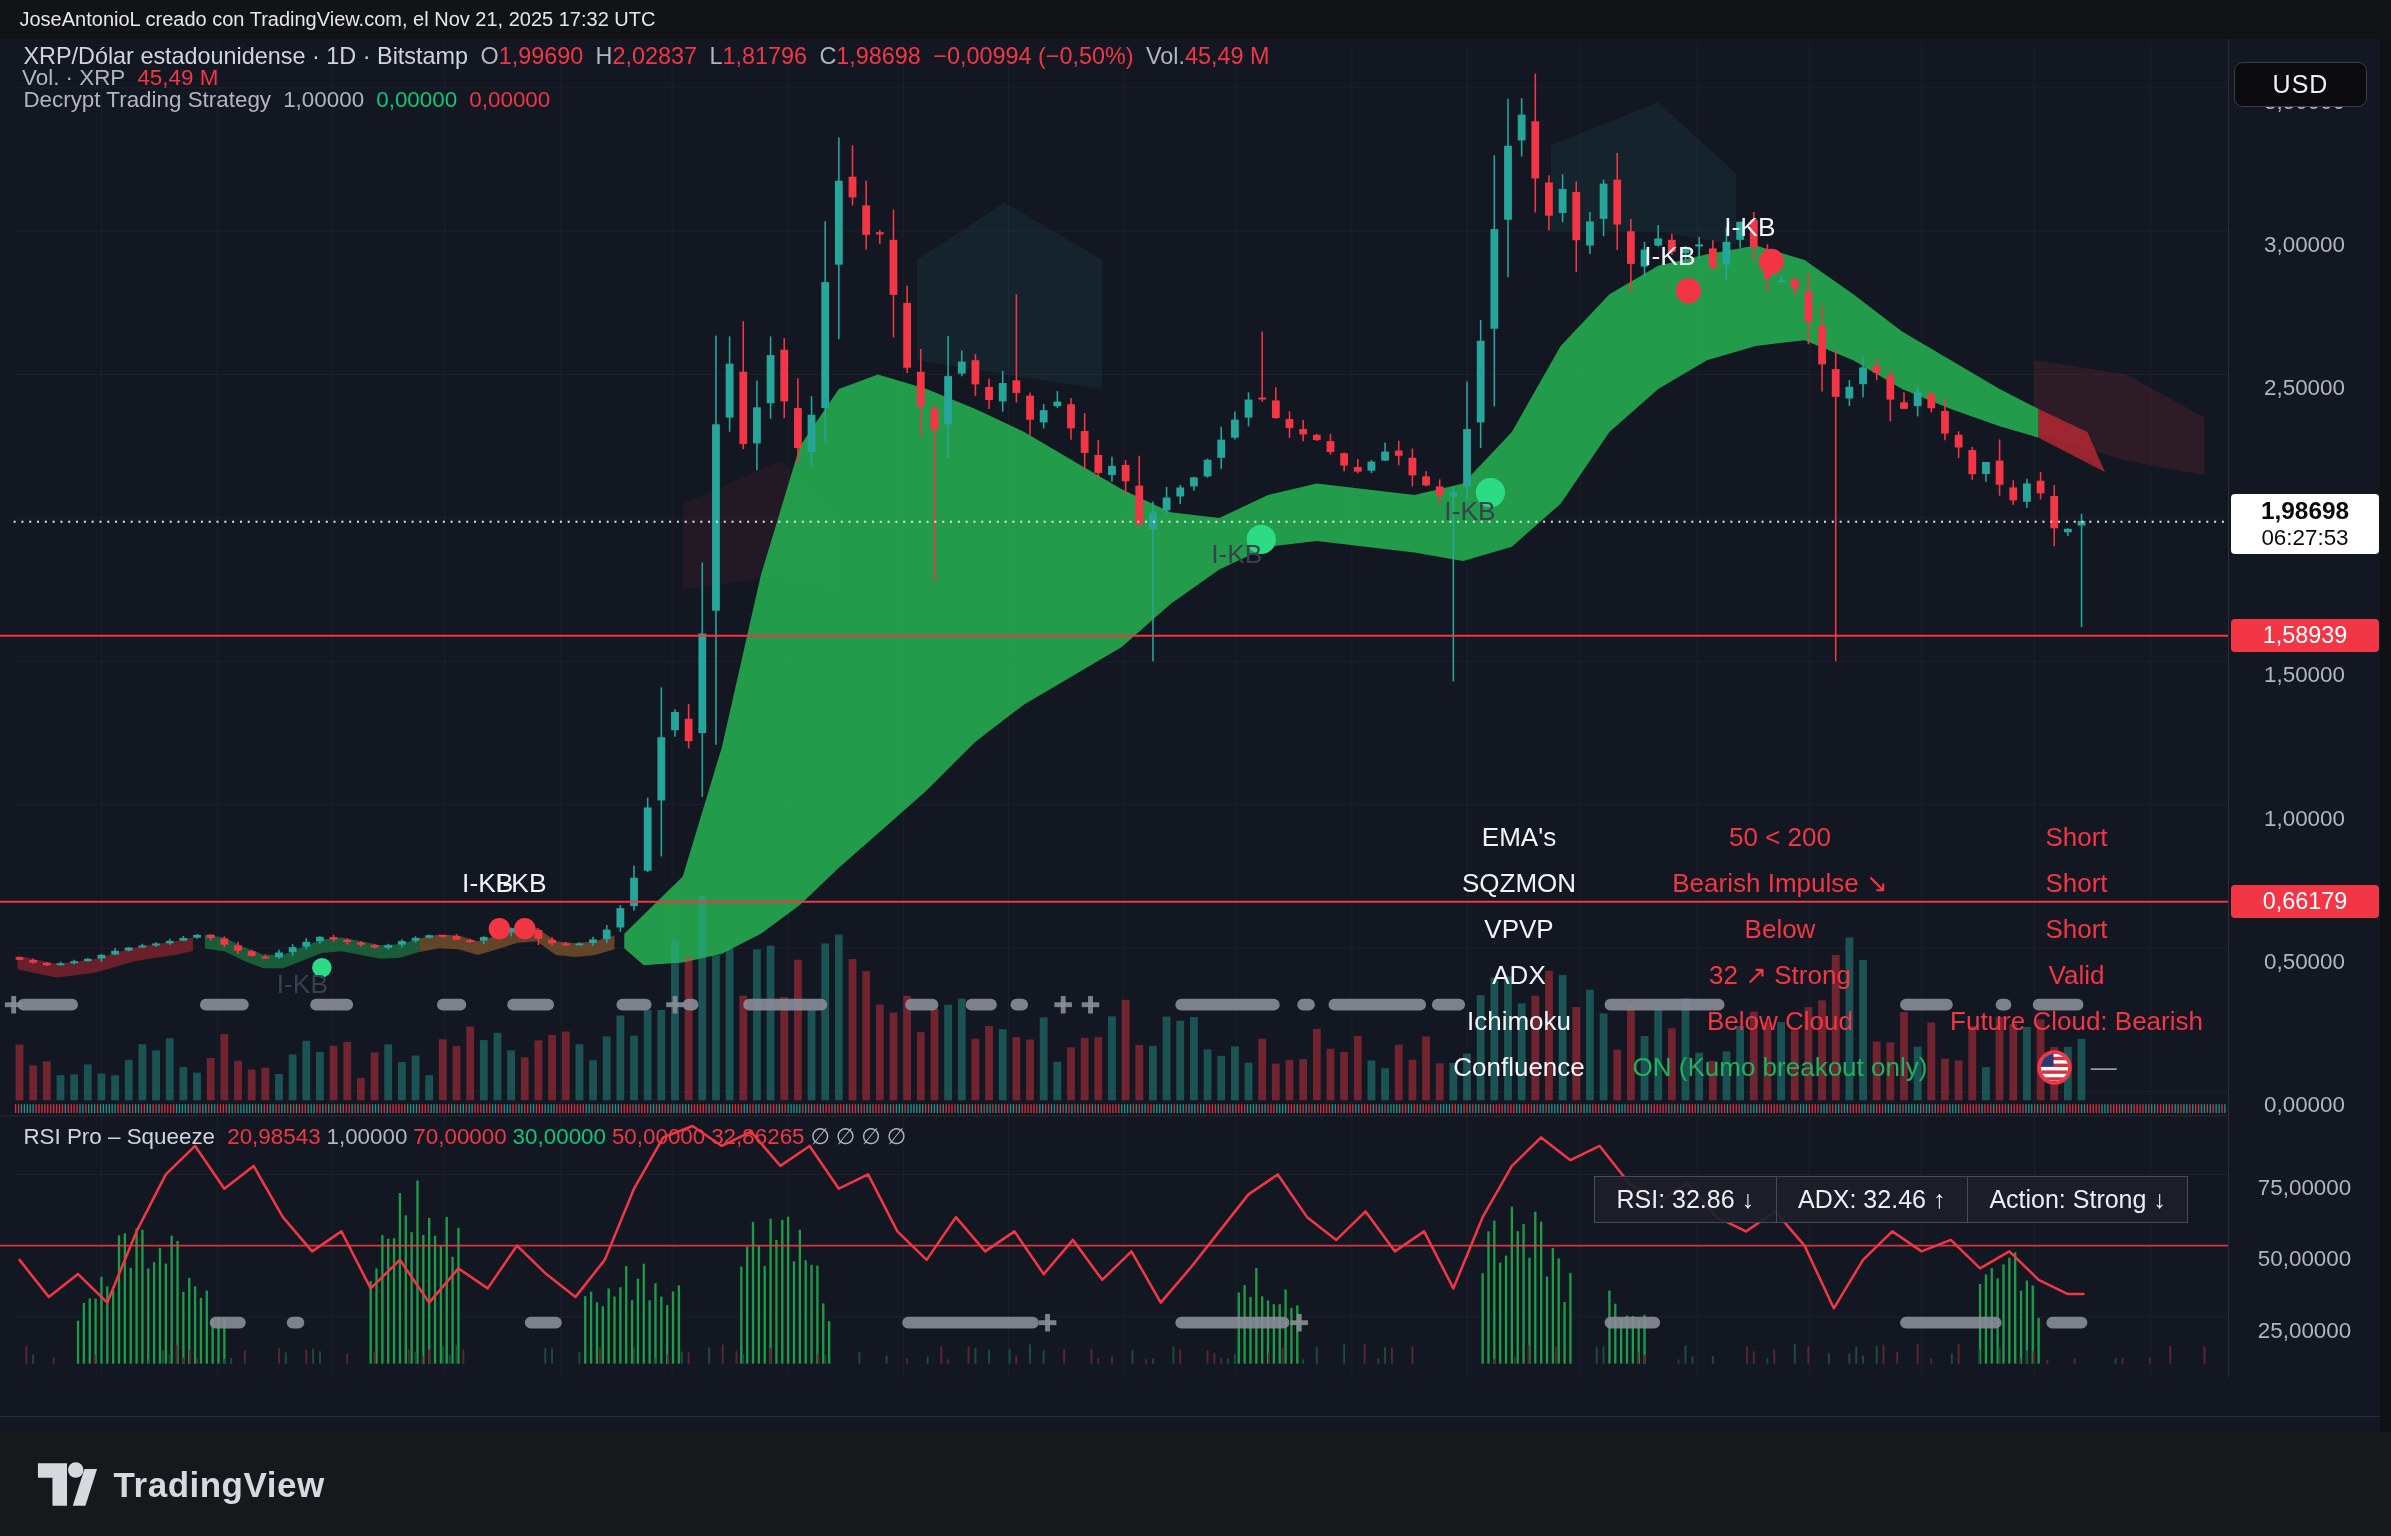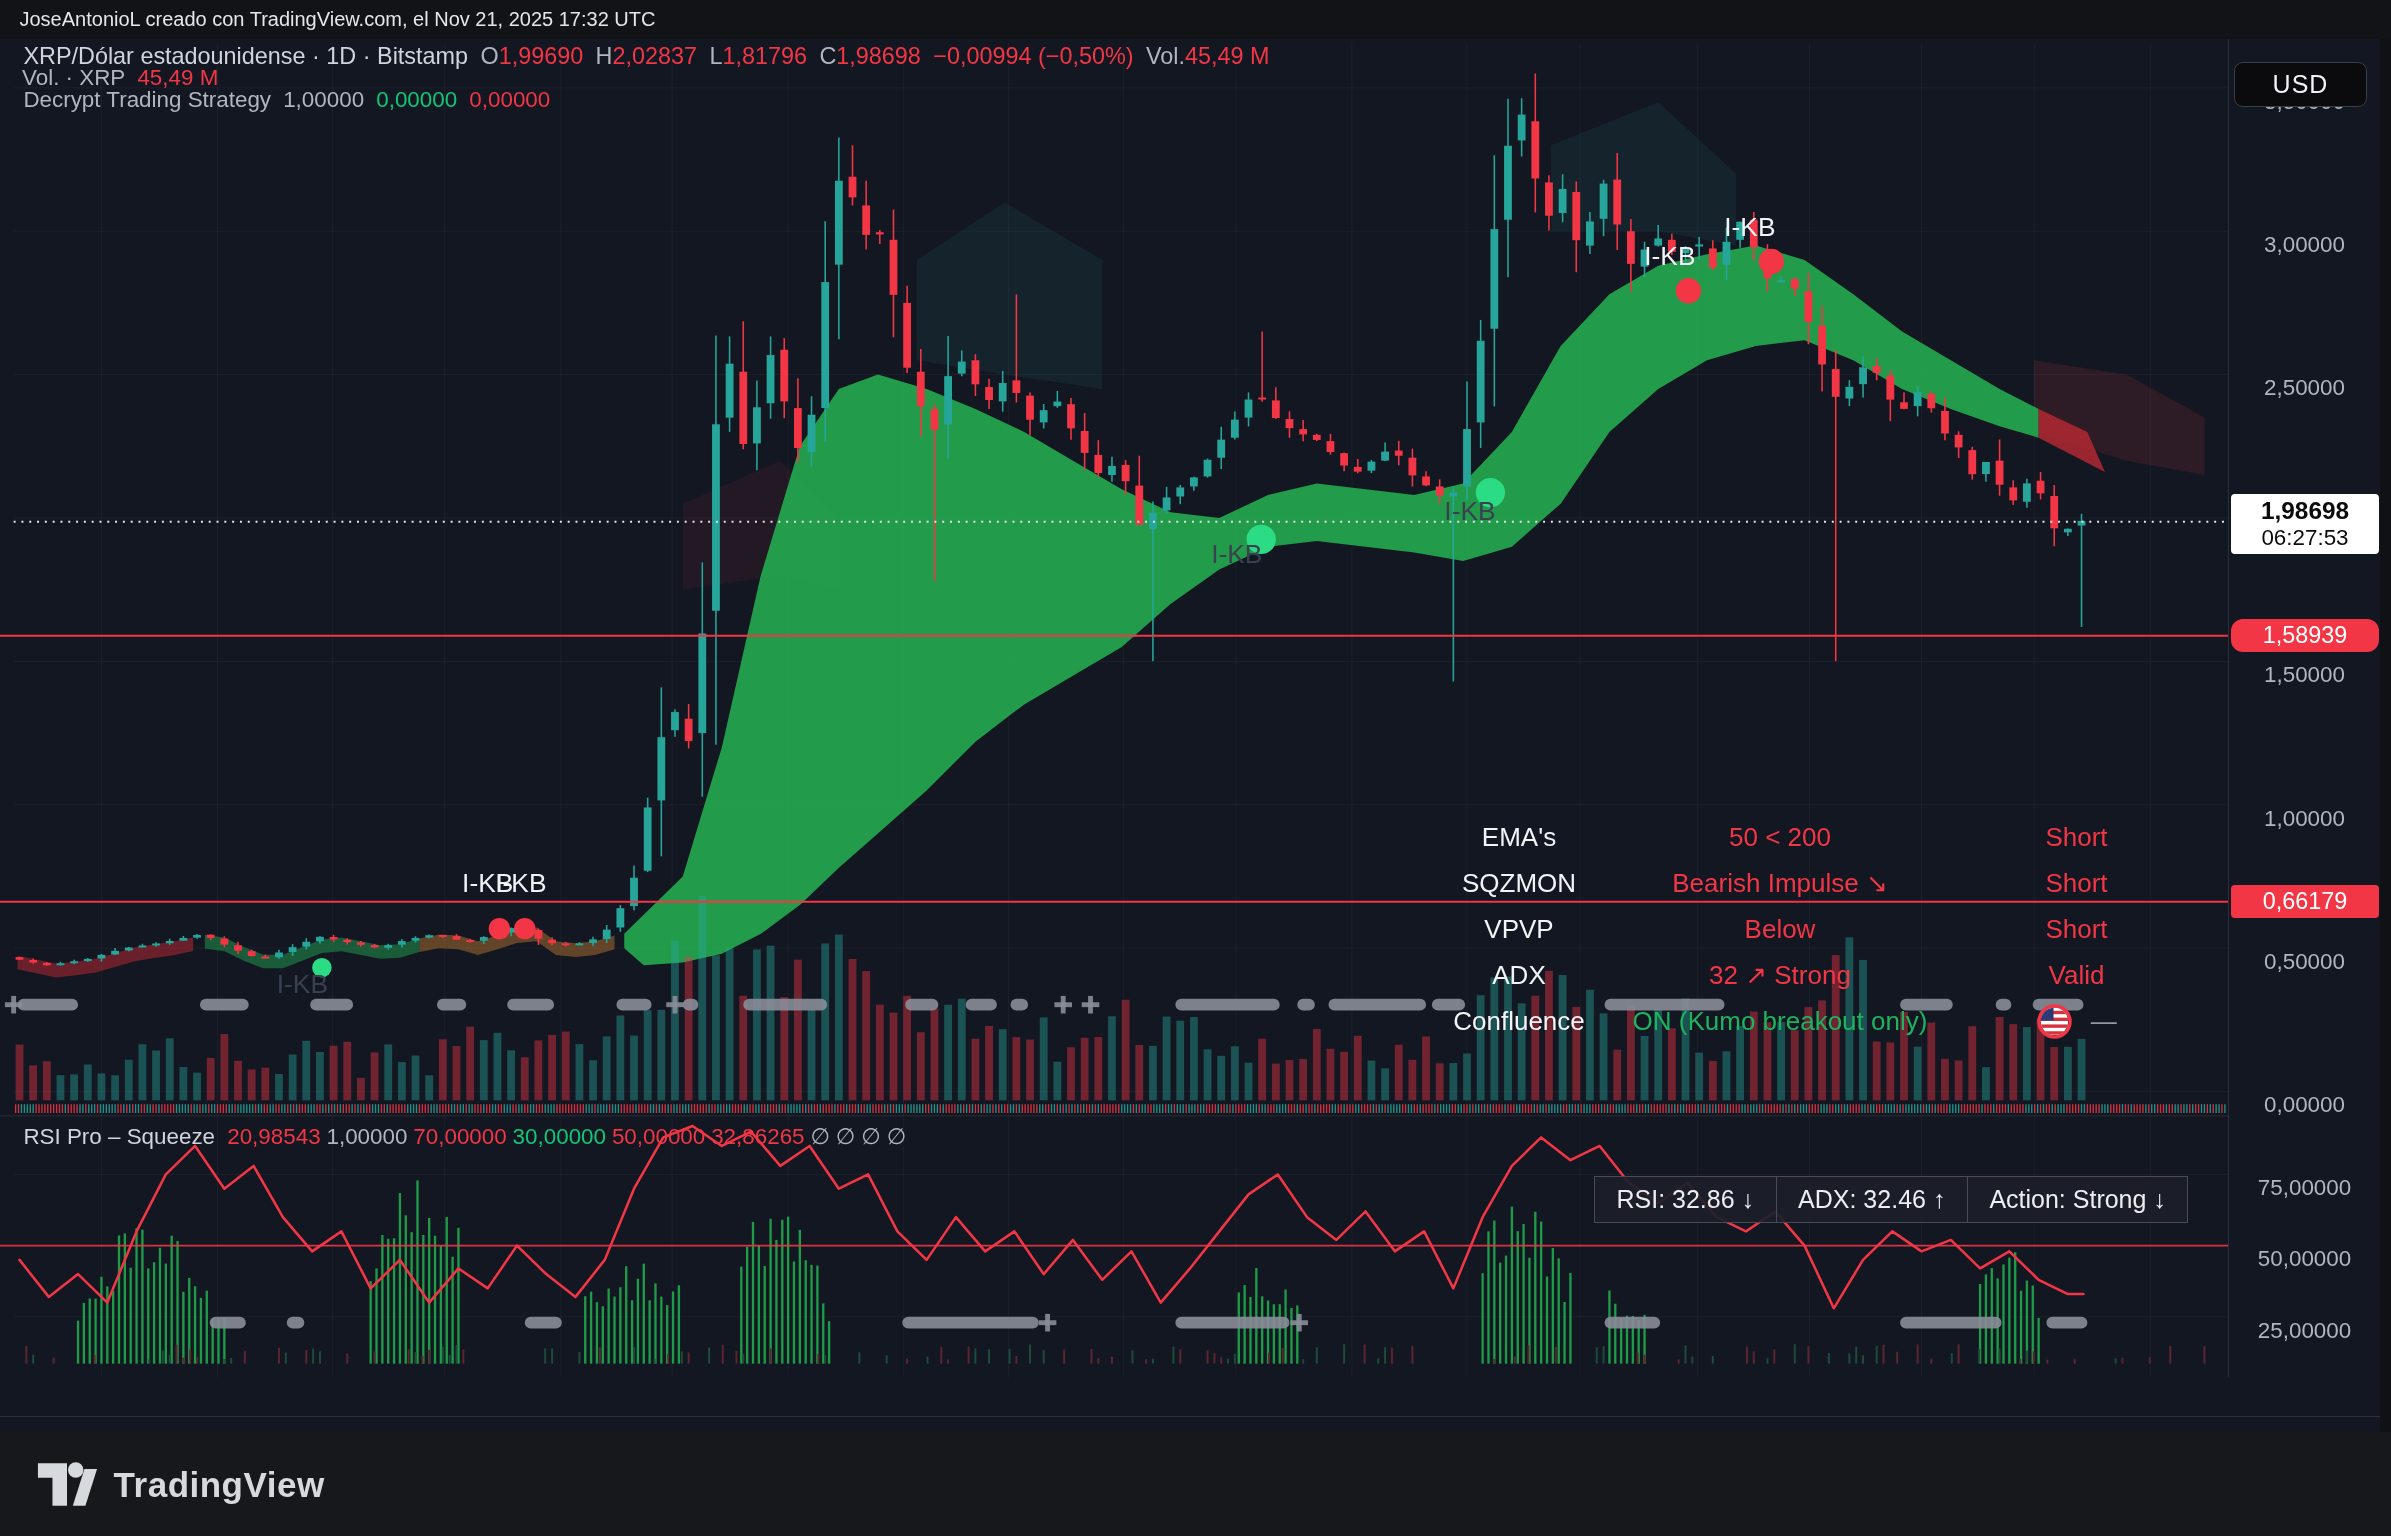--- a/index.html
+++ b/index.html
@@ -1670,20 +1670,25 @@
             <div class="t-cell c-white">VPVP</div>
             <div class="t-cell c-red">Below</div>
             <div class="t-cell c-red">Short</div>
           </div>
           <div class="t-row">
             <div class="t-cell c-white">ADX</div>
             <div class="t-cell c-red">32 ↗ Strong</div>
             <div class="t-cell c-red">Valid</div>
           </div>
           <div class="t-row">
+            <div class="t-cell c-white">Ichimoku</div>
+            <div class="t-cell c-red">Below Cloud</div>
+            <div class="t-cell c-red">Future Cloud: Bearish</div>
+          </div>
+          <div class="t-row">
             <div class="t-cell c-white">Confluence</div>
             <div class="t-cell c-green">ON (Kumo breakout only)</div>
             <div class="t-cell c-gray sigwrap">
               <svg width="37" height="37" viewBox="0 0 38 38">
                 <defs>
                   <clipPath id="fc">
                     <circle cx="19" cy="19" r="14"></circle>
                   </clipPath>
                 </defs>
                 <circle cx="19" cy="19" r="16" fill="none" stroke="#f23645" stroke-width="3.5"></circle>
@@ -1742,21 +1747,21 @@
         <div class="month" style="left: 1236px;">Mayo</div>
         <div class="month" style="left: 1352px;">Jun</div>
         <div class="month" style="left: 1467px;">Jul</div>
         <div class="month" style="left: 1580px;">Ago</div>
         <div class="month" style="left: 1697px;">Sep</div>
         <div class="month" style="left: 1809px;">Oct</div>
         <div class="month" style="left: 1921px;">Nov</div>
         <div class="month" style="left: 2034px;">Dic</div>
         <div class="month bold" style="left: 2150px;">2026</div>
       </div>
-  <div class="pricebox alertbox" style="top: 580px; border-radius: 12px;">1,58939</div>
+  <div class="pricebox alertbox" style="top: 580px;">1,58939</div>
       <div class="pricebox alertbox" style="top: 846px;">0,66179</div>
     </div>
 
   <div id="footer">
     <svg id="logo" width="62" height="51" viewBox="0 0 64 52">
       <path d="M2 4 h30 v44 h-15 v-29 h-15 z" fill="#d6d9dd"></path>
       <circle cx="41" cy="11" r="8" fill="#d6d9dd"></circle>
       <path d="M38 48 l12 -38 h13 l-12 38 z" fill="#d6d9dd"></path>
     </svg>
     <div id="brand">TradingView</div>

